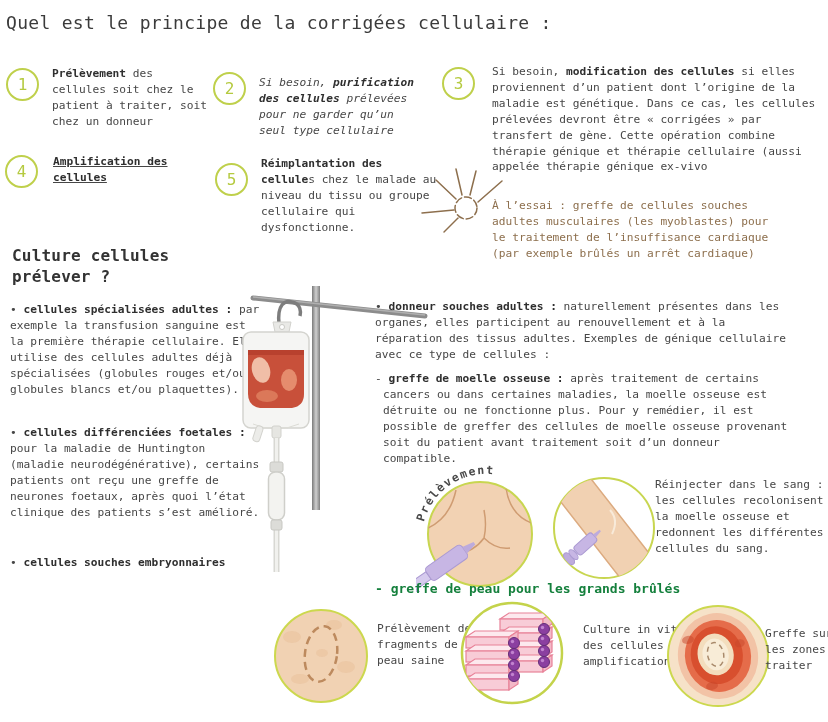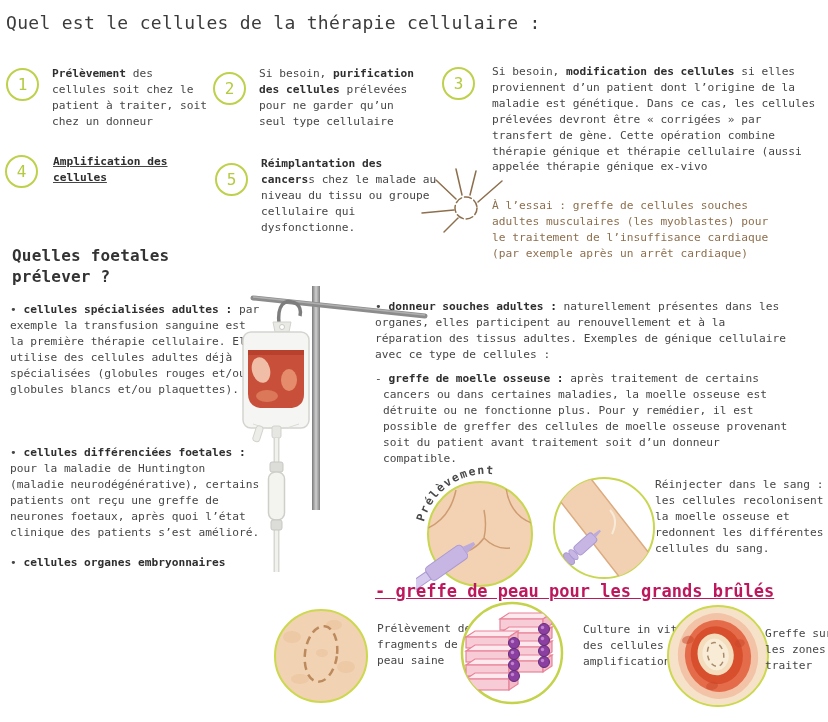--- a/index.html
+++ b/index.html
@@ -10,62 +10,62 @@
   .abs{position:absolute;}
   .title{font-size:18px;color:#3b3b3b;letter-spacing:.3px;}
   .badge{
     width:29px;height:29px;border:2px solid #bfd04b;border-radius:50%;
     color:#b5ca40;font-size:16px;display:flex;align-items:center;justify-content:center;
   }
   .step-text,.bullet,.cap,.note{font-size:11.2px;line-height:1.42;}
   b{color:#2f2f2f;font-weight:bold;}
   .brown{color:#8d6f4d;}
   .sec-title{font-size:16px;font-weight:bold;color:#333333;line-height:1.3;letter-spacing:.2px;}
-  .h-skin{font-size:17px;font-weight:bold;color:#be185d;text-decoration:underline;}
+  .h-skin{font-size:13px;font-weight:bold;color:#15803d;}
   .hang{padding-left:8px;text-indent:-8px;}
   svg{display:block;}
 </style>
 </head>
 <body>
 
-<div class="abs title" style="left:6px;top:12px;">Quel est le cellules de la thérapie cellulaire :</div>
+<div class="abs title" style="left:6px;top:12px;">Quel est le principe de la corrigées cellulaire :</div>
 
 <div class="abs badge" style="left:6px;top:68px;">1</div>
 <div class="abs step-text" style="left:52px;top:66px;width:160px;"><span></span><b>Prélèvement</b><span> des cellules soit chez le patient à traiter, soit chez un donneur</span></div>
 
 <div class="abs badge" style="left:213px;top:72px;">2</div>
-<div class="abs step-text" style="left:259px;top:66px;width:168px;"><span>Si besoin, </span><b>purification des cellules</b><span> prélevées pour ne garder qu’un seul type cellulaire</span></div>
+<div class="abs step-text" style="left:259px;top:75px;width:168px;font-style:italic;"><span>Si besoin, </span><b>purification des cellules</b><span> prélevées pour ne garder qu’un seul type cellulaire</span></div>
 
 <div class="abs badge" style="left:442px;top:67px;">3</div>
 <div class="abs step-text" style="left:492px;top:64px;width:336px;"><span>Si besoin, </span><b>modification des cellules</b><span> si elles proviennent d’un patient dont l’origine de la maladie est génétique. Dans ce cas, les cellules prélevées devront être « corrigées » par transfert de gène. Cette opération combine thérapie génique et thérapie cellulaire (aussi appelée thérapie génique ex-vivo</span></div>
 
 <div class="abs badge" style="left:5px;top:155px;">4</div>
 <div class="abs step-text" style="left:53px;top:154px;width:170px;text-decoration:underline;"><span></span><b>Amplification des cellules</b><span></span></div>
 
 <div class="abs badge" style="left:215px;top:163px;">5</div>
-<div class="abs step-text" style="left:261px;top:156px;width:178px;"><span></span><b>Réimplantation des cancers</b><span>s chez le malade au niveau du tissu ou groupe cellulaire qui dysfonctionne.</span></div>
+<div class="abs step-text" style="left:261px;top:156px;width:178px;"><span></span><b>Réimplantation des cellule</b><span>s chez le malade au niveau du tissu ou groupe cellulaire qui dysfonctionne.</span></div>
 
 <svg class="abs" style="left:416px;top:166px;" width="90" height="76" viewBox="0 0 90 76">
   <g stroke="#8d6f4d" stroke-width="1.5" fill="none" stroke-linecap="round">
     <circle cx="50" cy="42" r="11" stroke-dasharray="7 3"></circle>
     <line x1="40" y1="33" x2="20" y2="14"></line>
     <line x1="46" y1="29" x2="40" y2="3"></line>
     <line x1="54" y1="29" x2="60" y2="5"></line>
     <line x1="62" y1="36" x2="86" y2="15"></line>
     <line x1="38" y1="44" x2="6" y2="47"></line>
     <line x1="42" y1="52" x2="28" y2="66"></line>
   </g>
 </svg>
-<div class="abs note brown" style="left:492px;top:198px;width:292px;">À l’essai : greffe de cellules souches adultes musculaires (les myoblastes) pour le traitement de l’insuffisance cardiaque (par exemple après un arrêt cardiaque)</div>
-
-<div class="abs sec-title" style="left:12px;top:246px;width:180px;">Quelles foetales prélever ?</div>
+<div class="abs note brown" style="left:492px;top:198px;width:292px;">À l’essai : greffe de cellules souches adultes musculaires (les myoblastes) pour le traitement de l’insuffisance cardiaque (par exemple brûlés un arrêt cardiaque)</div>
+
+<div class="abs sec-title" style="left:12px;top:246px;width:180px;">Culture cellules prélever ?</div>
 
 <div class="abs bullet" style="left:10px;top:302px;width:250px;"><span>• </span><b>cellules spécialisées adultes :</b><span> par exemple la transfusion sanguine est la première thérapie cellulaire. Elle utilise des cellules adultes déjà spécialisées (globules rouges et/ou globules blancs et/ou plaquettes).</span></div>
-<div class="abs bullet" style="left:10px;top:445px;width:250px;"><span>• </span><b>cellules différenciées foetales :</b><span> pour la maladie de Huntington (maladie neurodégénérative), certains patients ont reçu une greffe de neurones foetaux, après quoi l’état clinique des patients s’est amélioré.</span></div>
-<div class="abs bullet" style="left:10px;top:555px;width:250px;"><span>• </span><b>cellules organes embryonnaires</b><span></span></div>
+<div class="abs bullet" style="left:10px;top:425px;width:250px;"><span>• </span><b>cellules différenciées foetales :</b><span> pour la maladie de Huntington (maladie neurodégénérative), certains patients ont reçu une greffe de neurones foetaux, après quoi l’état clinique des patients s’est amélioré.</span></div>
+<div class="abs bullet" style="left:10px;top:555px;width:250px;"><span>• </span><b>cellules souches embryonnaires</b><span></span></div>
 
 <svg class="abs" style="left:213px;top:276px;" width="220" height="300" viewBox="0 0 220 300">
   <defs>
     <linearGradient id="poleG" x1="0" y1="0" x2="1" y2="0">
       <stop offset="0" stop-color="#7a7a7a"></stop>
         <stop offset=".5" stop-color="#cfcfcf"></stop>
         <stop offset="1" stop-color="#808080"></stop>
     </linearGradient>
   </defs>
   <rect x="99" y="10" width="8" height="224" fill="url(#poleG)"></rect>

